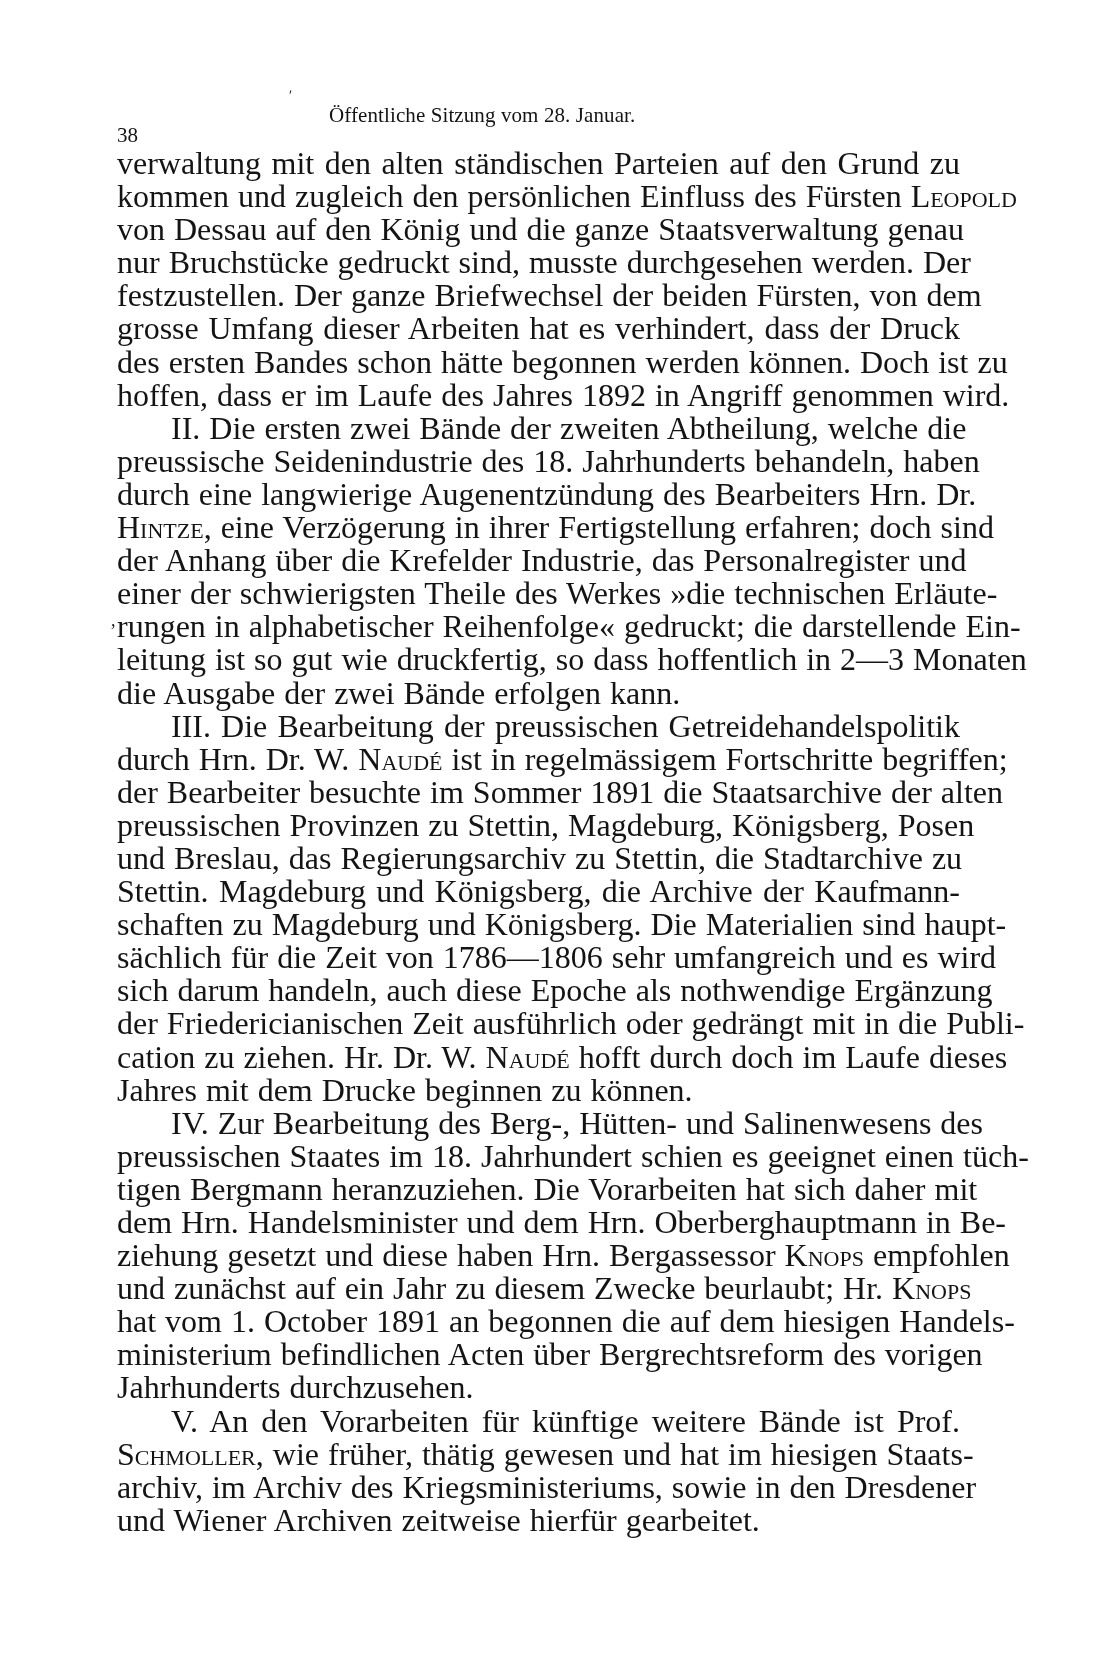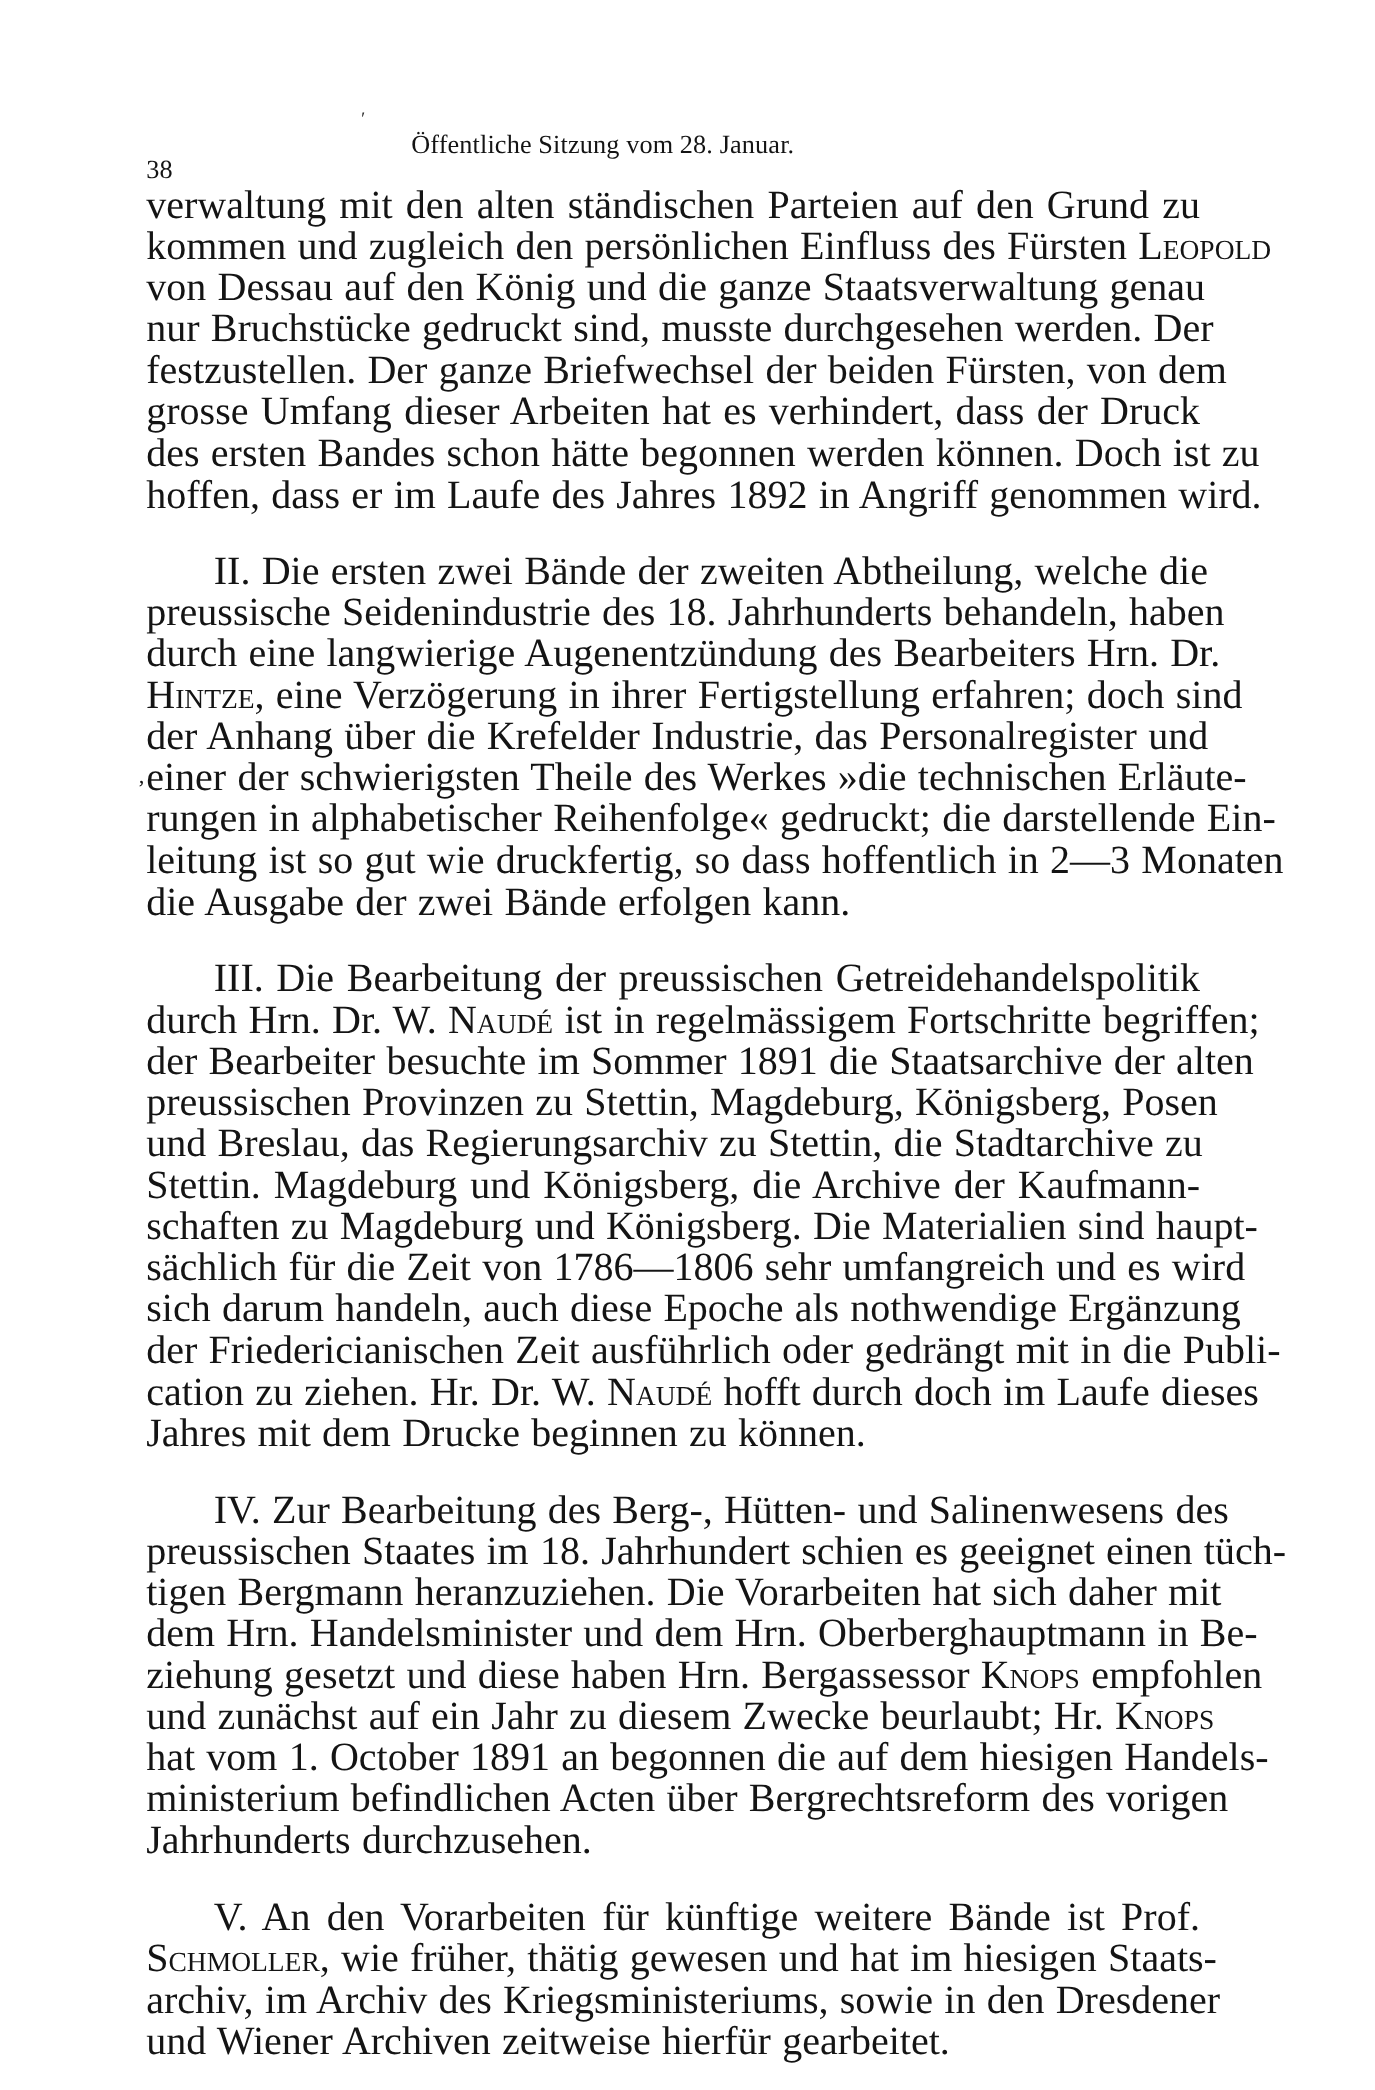--- a/index.html
+++ b/index.html
@@ -6,21 +6,21 @@
   body { width: 1100px; height: 1672px; position: relative; overflow: hidden;
          font-family: "Liberation Serif", "DejaVu Serif", serif; color: #141414; }
   .header { position: absolute; top: 101px; left: 117px; width: 860px; height: 30px;
             font-size: 23px; }
   .page-number { position: absolute; left: 0; top: 0; font-size: 21px; margin-top: 22px; }
   .running-head { position: absolute; left: 212px; top: 2px; font-size: 21px; letter-spacing: 0.1px; }
   .body-text { position: absolute; top: 147px; left: 117px; width: 843px; }
   .line { height: 33.1px; line-height: 33px; font-size: 32px; white-space: nowrap;
           text-align: justify; text-align-last: justify; word-spacing: 1px; }
   .line.last { text-align-last: left; }
-  .line.indent { padding-left: 54px; margin-top: 28px; }
+  .line.indent { padding-left: 54px; }
   .sc { font-variant: small-caps; margin-top: 20px; }
   .mark { position: absolute; left: 111px; top: 610px; font-size: 18px; }
   .speck { position: absolute; left: 289px; top: 88px; font-size: 14px; }
 </style>
 </head>
 <body>
 
 <div class="speck">ʹ</div>
 
 <div class="header">

